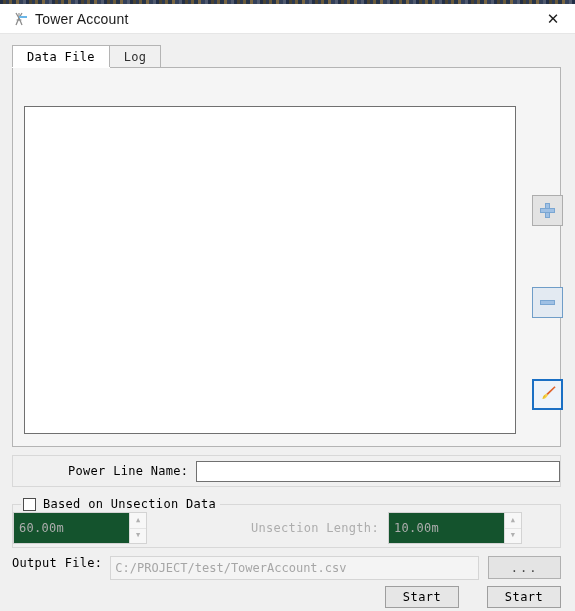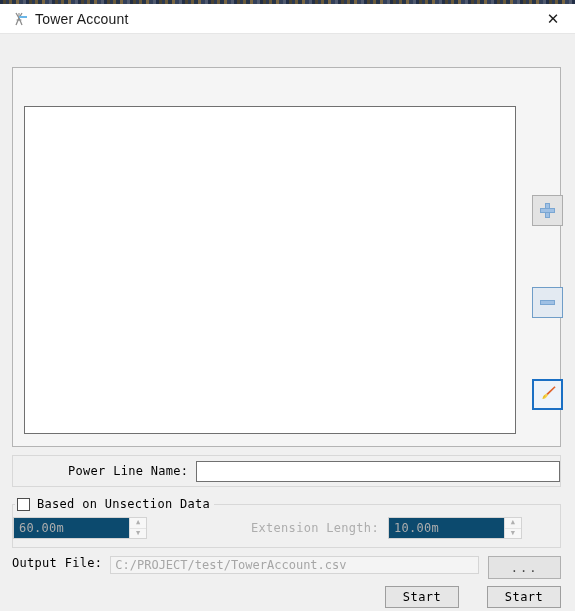--- a/index.html
+++ b/index.html
@@ -235,21 +235,21 @@
     position: absolute;
     left: 12px; top: 470px;
     width: 549px;
     height: 44px;
     box-sizing: border-box;
     border: 1px solid #d8d8d8;
     background: transparent;
   }
   .group-title {
     position: absolute;
-    left: 2px; top: -9px;
+    left: 8px; top: -9px;
     height: 16px;
     background: #f0f0f0;
     padding: 0 4px 0 2px;
     display: flex;
     align-items: center;
     gap: 7px;
     cursor: pointer;
     text-align: center;
   }
   .checkbox {
@@ -274,24 +274,24 @@
     display: flex;
     align-items: center;
   }
   .fld-label {
     font-size: 12px;
     letter-spacing: 0.3px;
     color: #adadad;
     white-space: nowrap;
   }
   .spin {
-    height: 22px;
+    height: 32px;
     box-sizing: border-box;
     border: 1px solid #d3d3d3;
-    background: #0c4a6e;
+    background: #14532d;
     display: flex;
     align-items: stretch;
   }
   .spin .val {
     flex: 1;
     display: flex;
     align-items: center;
     padding-left: 5px;
     font-size: 12px;
     color: #adadad;
@@ -331,21 +331,21 @@
   }
   .out-label {
     font-size: 12px;
     letter-spacing: 0.3px;
     color: #000;
     margin-right: 8px;
     white-space: nowrap;
   }
   .out-input {
     width: 396px;
-    height: 18px;
+    height: 24px;
     box-sizing: border-box;
     border: 1px solid #d5d5d5;
     background: #f4f4f4;
     color: #a6a6a6;
     font-family: "DejaVu Sans Mono", "Liberation Mono", monospace;
     font-size: 12px;
     padding: 0 4px;
     outline: none;
   }
   .browse-btn {
@@ -402,20 +402,24 @@
         <path d="M9 3 L9 8" stroke="#8d8d8d" stroke-width="1.1"></path>
         <rect x="9" y="6" width="8" height="2" fill="#69b6e8"></rect>
       </svg>
     </div>
     <div class="title-text">Tower Account</div>
     <div class="close-btn">✕</div>
   </div>
 
   <div class="content">
 
+    <div class="tabbar">
+      <div class="tab active">Data File</div>
+      <div class="tab">Log</div>
+    </div>
 
     <div class="tabpage">
       <div class="listbox"></div>
 
       <div class="toolbtn add">
         <span class="plus-glyph"></span>
       </div>
 
       <div class="toolbtn remove">
         <span class="minus-glyph"></span>
@@ -445,21 +449,21 @@
 
       <div class="field-row">
         <span class="spin cw-spin">
           <span class="val">60.00m</span>
           <span class="arrows">
             <div>▲</div>
             <div>▼</div>
           </span>
         </span>
 
-        <span class="fld-label el-label">Extension Length:</span>
+        <span class="fld-label el-label">Unsection Length:</span>
         <span class="spin el-spin">
           <span class="val">10.00m</span>
           <span class="arrows">
             <div>▲</div>
             <div>▼</div>
           </span>
         </span>
       </div>
     </div>
 

